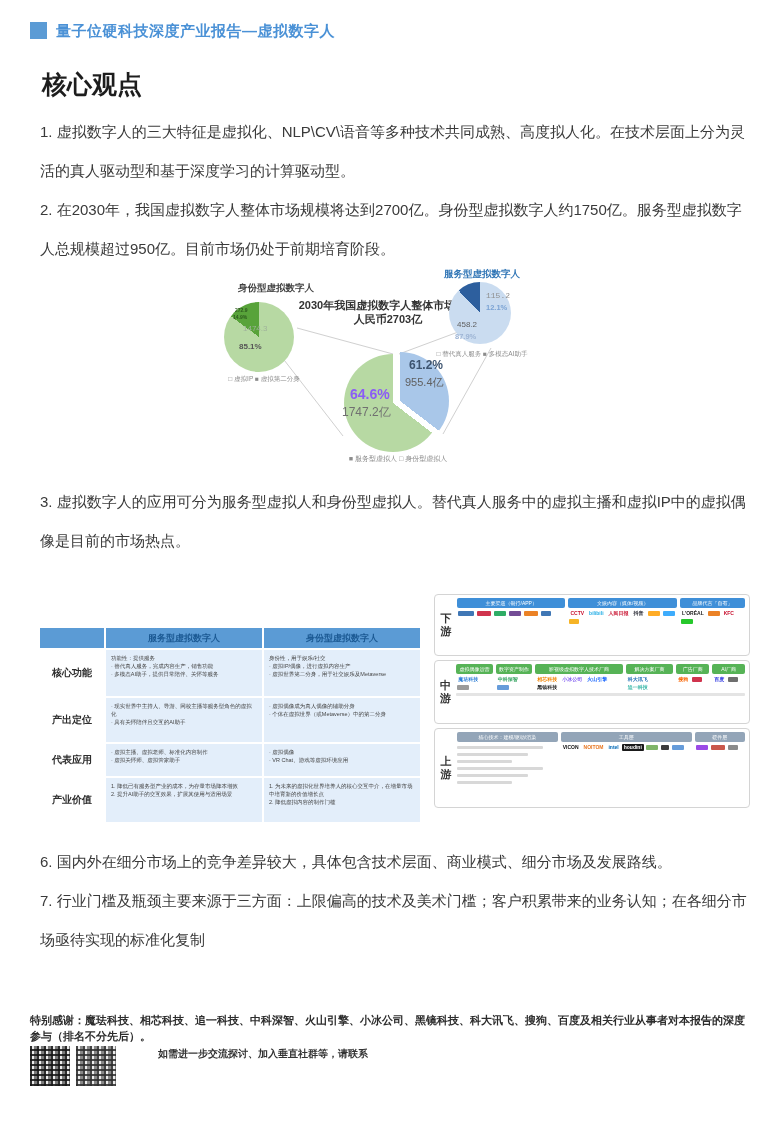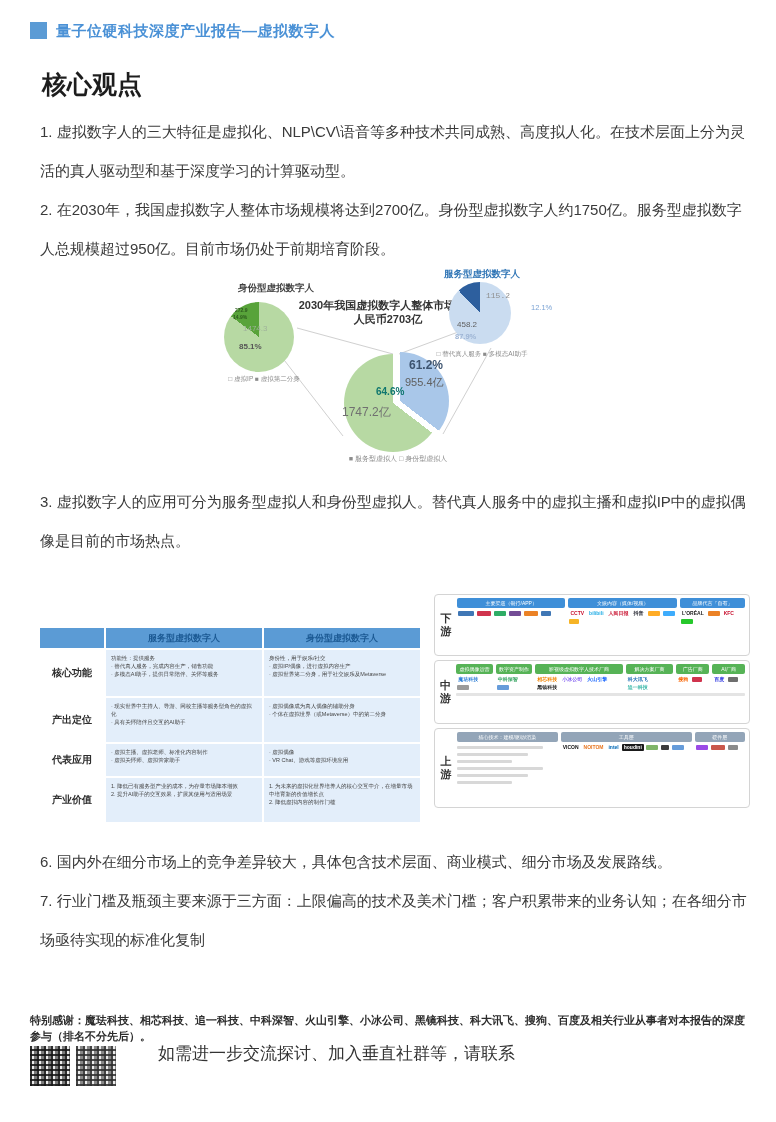--- a/index.html
+++ b/index.html
@@ -59,21 +59,21 @@
   .cm-footnote{height:3px;background:#e4e4e4;margin-top:2px;border-radius:1px;}
   
   .thanks{position:absolute;left:30px;top:1012px;width:722px;font-size:11px;line-height:16px;font-weight:700;color:#2c2c2c;}
   .qr{position:absolute;top:1046px;width:40px;height:40px;
     background:
       repeating-linear-gradient(0deg,rgba(20,20,20,.85) 0 2px,transparent 2px 5px),
       repeating-linear-gradient(90deg,#2e2e2e 0 2px,#ececec 2px 4px,#7a7a7a 4px 7px),
       repeating-linear-gradient(45deg,#555 0 3px,#ddd 3px 6px);}
   .qr1{left:30px;}
   .qr2{left:76px;filter:contrast(.8) brightness(1.1);}
-  .contact{position:absolute;left:158px;top:1044px;width:460px;font-size:17px;line-height:19px;font-weight:400;color:#333;}
+  .contact{position:absolute;left:158px;top:1044px;width:460px;font-size:10px;line-height:19px;font-weight:700;color:#333;}
   .contact p{margin:0;}
 </style>
 </head>
 <body>
 
 <span class="hdr-square"></span>
 <span class="hdr-title">量子位硬科技深度产业报告—虚拟数字人</span>
 <h1 class="page-title">核心观点</h1>
 
 <section class="points points-a">
@@ -99,26 +99,26 @@
   <div class="pie pie-main-green"></div>
   <div class="pie pie-main-blue"></div>
 
   <div class="pf-lbl v-small" style="left:50px;top:49px;">272.9</div>
   <div class="pf-lbl v-small" style="left:48px;top:56px;">14.9%</div>
   <div class="pf-lbl" style="left:58px;top:66px;font-size:8px;color:#9fb39a;">1474.3</div>
   <div class="pf-lbl" style="left:54px;top:84px;font-size:8px;font-weight:700;color:#565656;">85.1%</div>
   <div class="pf-lbl lg lg-left">□ 虚拟IP  ■ 虚拟第二分身</div>
 
   <div class="pf-lbl" style="left:301px;top:33px;font-size:8px;color:#8f8f8f;font-family:Liberation Mono, monospace;">115.2</div>
-  <div class="pf-lbl" style="left:301px;top:45px;font-size:7.5px;font-weight:400;color:#7ba3d4;margin-left:45px;">12.1%</div>
+  <div class="pf-lbl" style="left:301px;top:45px;font-size:7.5px;font-weight:700;color:#7ba3d4;">12.1%</div>
   <div class="pf-lbl" style="left:272px;top:62px;font-size:8px;color:#5f5f5f;">458.2</div>
   <div class="pf-lbl" style="left:270px;top:74px;font-size:7.5px;font-weight:700;color:#9db4d4;">87.9%</div>
   <div class="pf-lbl lg lg-right">□ 替代真人服务  ■ 多模态AI助手</div>
 
-  <div class="pf-lbl" style="left:165px;top:128px;font-size:10px;font-weight:700;color:#0f766e;margin-left:26px;">64.6%</div>
+  <div class="pf-lbl" style="left:165px;top:128px;font-size:14px;font-weight:700;color:#8b5cf6;">64.6%</div>
   <div class="pf-lbl" style="left:157px;top:146px;font-size:12px;color:#707070;">1747.2亿</div>
   <div class="pf-lbl" style="left:224px;top:100px;font-size:12px;font-weight:700;color:#3d5470;">61.2%</div>
   <div class="pf-lbl" style="left:220px;top:117px;font-size:11px;color:#606060;">955.4亿</div>
   <div class="pf-lbl lg lg-main">■ 服务型虚拟人  □ 身份型虚拟人</div>
 </div>
 
 <section class="points points-b">
   <p>3. 虚拟数字人的应用可分为服务型虚拟人和身份型虚拟人。替代真人服务中的虚拟主播和虚拟IP中的虚拟偶像是目前的市场热点。</p>
 </section>
 

